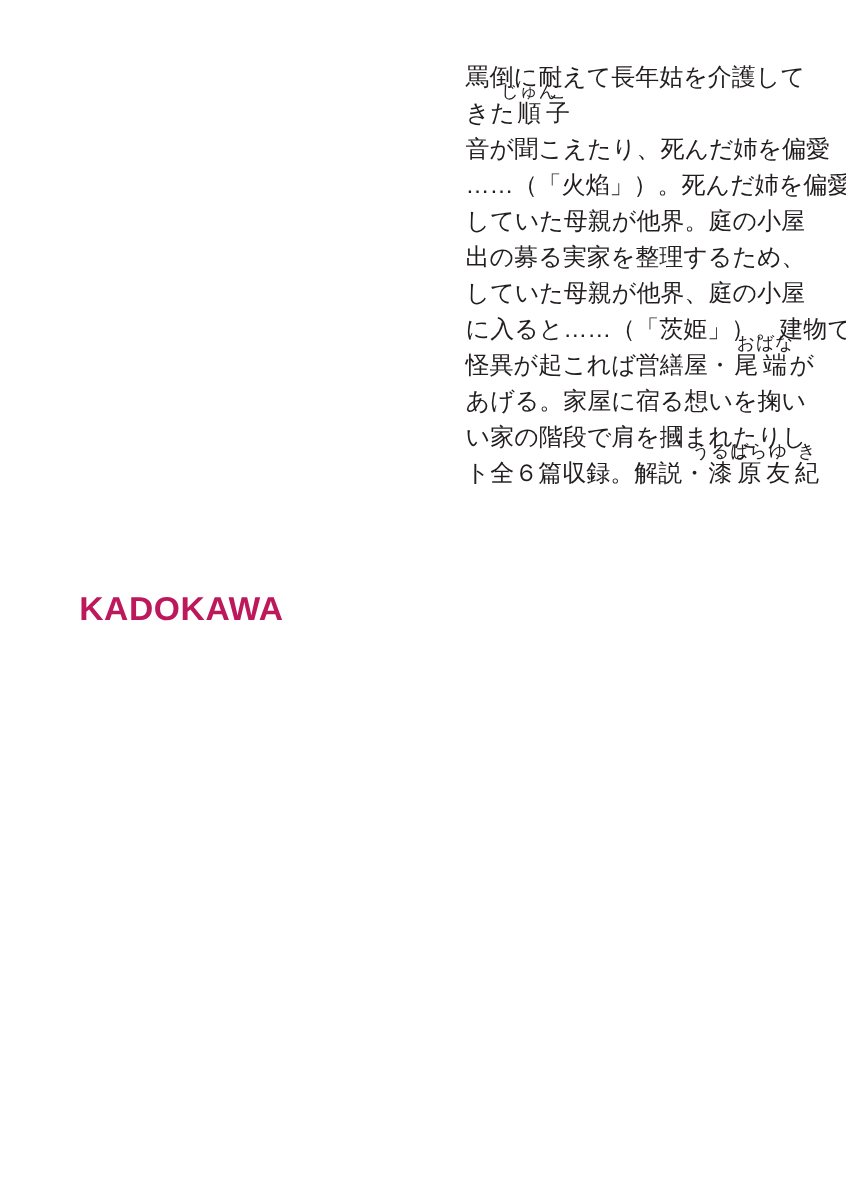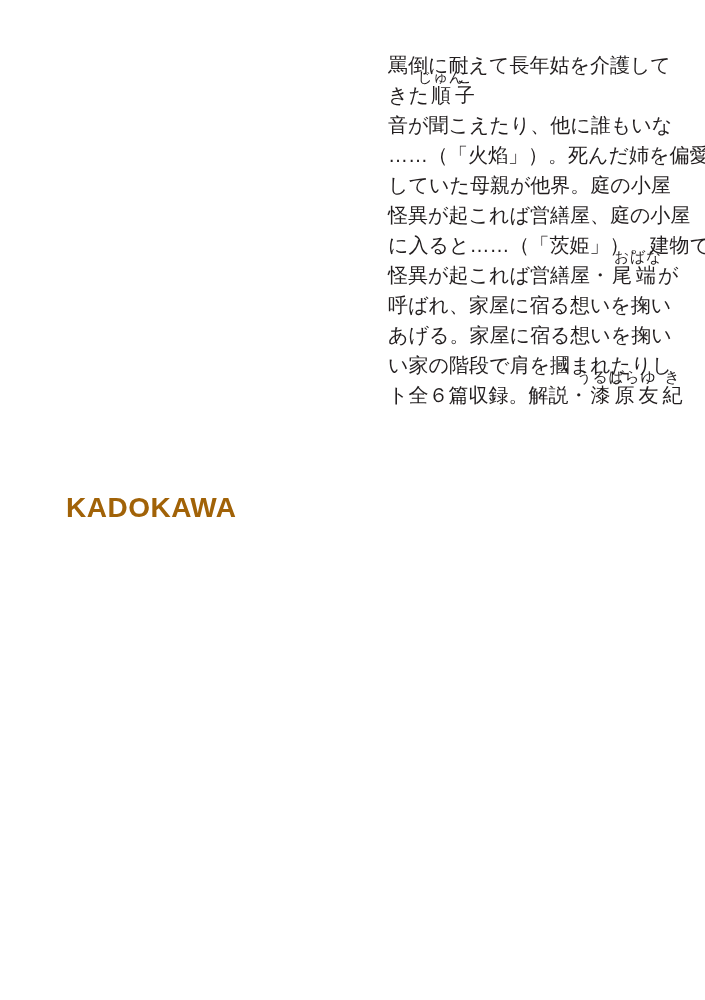--- a/index.html
+++ b/index.html
@@ -57,37 +57,37 @@
   }
   
   .logo {
     position: absolute;
     left: 66px;
     top: 494px;
     font-size: 28px;
     line-height: 28px;
     font-weight: 800;
     letter-spacing: 0.5px;
-    color: #a16207;
+    color: #be185d;
     transform: scaleY(0.98);
     font-family: "Liberation Sans", "DejaVu Sans", sans-serif;
   }
 </style>
 </head>
 <body>
 
 <div class="page">
   <div class="blurb" id="blurb">
       <div class="line"><span class="seg">罵倒に耐えて長年姑を介護して</span></div>
       <div class="line"><span class="seg">きた</span><span class="seg has-ruby">順<span class="furi">じゅん</span></span><span class="seg has-ruby">子<span class="furi">こ</span></span></div>
-      <div class="line"><span class="seg">音が聞こえたり、他に誰もいな</span></div>
+      <div class="line"><span class="seg">音が聞こえたり、死んだ姉を偏愛</span></div>
       <div class="line"><span class="seg">……（「火焰」）。死んだ姉を偏愛</span></div>
       <div class="line"><span class="seg">していた母親が他界。庭の小屋</span></div>
-      <div class="line"><span class="seg">怪異が起これば営繕屋、庭の小屋</span></div>
+      <div class="line"><span class="seg">出の募る実家を整理するため、</span></div>
+      <div class="line"><span class="seg">していた母親が他界、庭の小屋</span></div>
       <div class="line"><span class="seg">に入ると……（「茨姫」）。建物で</span></div>
       <div class="line"><span class="seg">怪異が起これば営繕屋・</span><span class="seg has-ruby">尾<span class="furi">お</span></span><span class="seg has-ruby">端<span class="furi">ばな</span></span><span class="seg">が</span></div>
-      <div class="line"><span class="seg">呼ばれ、家屋に宿る想いを掬い</span></div>
       <div class="line"><span class="seg">あげる。家屋に宿る想いを掬い</span></div>
       <div class="line"><span class="seg">い家の階段で肩を摑まれたりし</span></div>
       <div class="line"><span class="seg">ト全６篇収録。解説・</span><span class="seg has-ruby">漆<span class="furi">うるし</span></span><span class="seg has-ruby">原<span class="furi">ばら</span></span><span class="seg has-ruby">友<span class="furi">ゆ</span></span><span class="seg has-ruby">紀<span class="furi">き</span></span></div>
     </div>
   <div class="logo">KADOKAWA</div>
 </div>
 
 </body></html>

